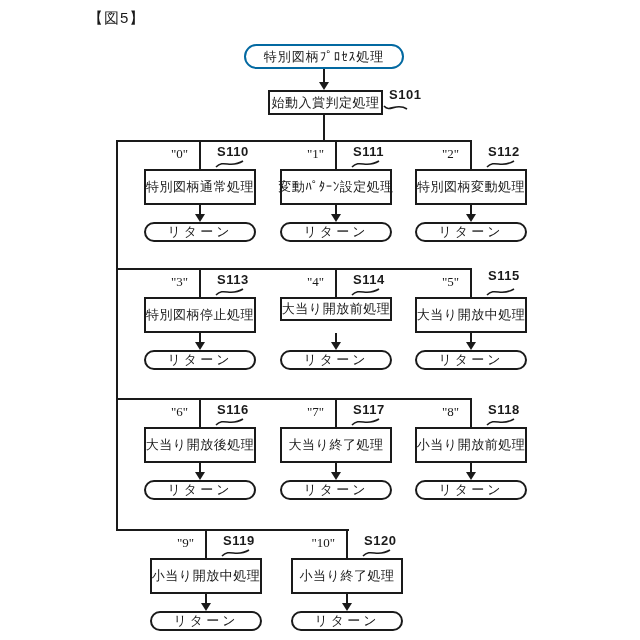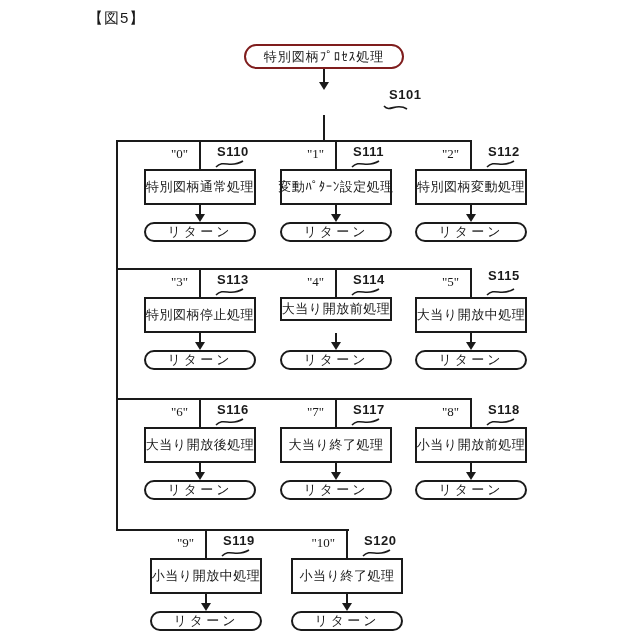--- a/index.html
+++ b/index.html
@@ -4,21 +4,21 @@
 <style>
   html,body{margin:0;padding:0;background:#ffffff;}
   .canvas{
     position:relative;width:640px;height:640px;background:#ffffff;
     font-family:"Liberation Sans","DejaVu Sans",sans-serif;color:#1a1a1a;
     overflow:hidden;
   }
   .fig-label{position:absolute;font-size:15px;font-weight:normal;letter-spacing:1px;}
   .step-ref-top{position:absolute;font-size:13px;font-weight:bold;text-align:center;letter-spacing:1px;}
   .terminal{
-    position:absolute;box-sizing:border-box;border:2px solid #7f1d1d;border-radius:13px;
+    position:absolute;box-sizing:border-box;border:2px solid #0369a1;border-radius:13px;
     display:flex;align-items:center;justify-content:center;background:#fff;
     font-family:"Liberation Serif","DejaVu Serif",serif;font-size:13px;letter-spacing:1px;
   }
   .pbox{
     position:absolute;box-sizing:border-box;border:2px solid #1a1a1a;background:#fff;
     display:flex;align-items:center;justify-content:center;
     font-family:"Liberation Serif","DejaVu Serif",serif;font-size:13px;letter-spacing:0.5px;
     white-space:nowrap;
   }
   .vline{position:absolute;width:2px;background:#1a1a1a;}
@@ -46,20 +46,21 @@
 <div class="canvas">
 
   <div class="fig-label" style="left:88px;top:9px;">【図5】</div>
 
 
   <div class="terminal" style="left:244px;top:44px;width:160px;height:25px;">特別図柄ﾌﾟﾛｾｽ処理</div>
 
   <div class="vline" style="left:323px;top:69px;height:14px;"></div>
   <div class="ahead" style="left:319px;top:82px;"></div>
 
+  <div class="pbox" style="left:268px;top:90px;width:115px;height:25px;">始動入賞判定処理</div>
   <div class="step-label" style="left:389px;top:87px;">S101</div>
   <svg class="squig" style="left:383px;top:101px;" width="26" height="13" viewBox="0 0 26 13">
     <path d="M1,5 C7,12 13,1 24,8" fill="none" stroke="#1a1a1a" stroke-width="1.6"></path>
   </svg>
 
   <div class="vline" style="left:323px;top:115px;height:26px;"></div>
 
   <div class="vline" style="left:116px;top:140px;height:391px;"></div>
 
   <div class="hline" style="left:116px;top:140px;width:356px;"></div>

